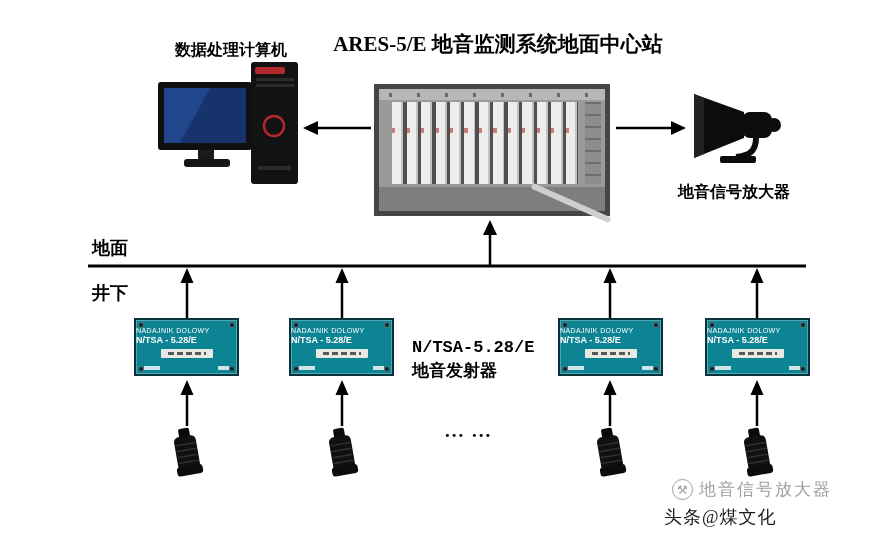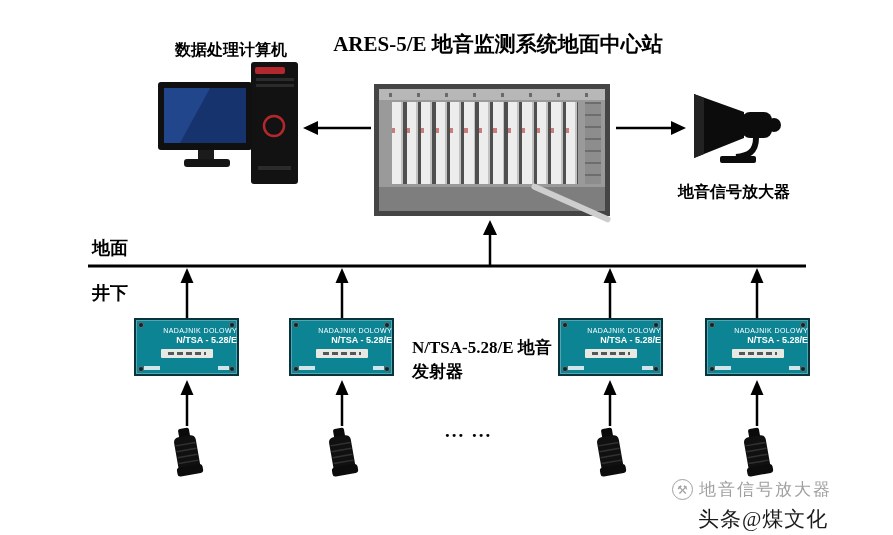--- a/index.html
+++ b/index.html
@@ -26,21 +26,21 @@
   .rack-bottom { position:absolute; left:5px; right:5px; bottom:5px; height:24px; background:#7e7e7e; }
   .rack-cable { position:absolute; right:-4px; bottom:10px; width:86px; height:6px; background:#cecece; border-radius:3px; transform:rotate(24deg); }
 
   
   .computer { position:absolute; left:158px; top:58px; }
   .horn { position:absolute; left:690px; top:86px; }
 
   
   .tx-box { position:absolute; top:318px; width:105px; height:58px; background:#0d8494;
             border:2px solid #07343c; box-shadow:inset 0 0 0 1px rgba(255,255,255,.28);
-            text-align:right; font-family:"Liberation Sans","DejaVu Sans",sans-serif; }
+            text-align:left; font-family:"Liberation Sans","DejaVu Sans",sans-serif; }
   .screw { position:absolute; width:6px; height:6px; border-radius:50%; background:#042a30;
            box-shadow:inset 0 0 0 1px rgba(255,255,255,.35); }
   .screw.tl{ top:2px; left:2px; } .screw.tr{ top:2px; right:2px; }
   .screw.bl{ bottom:2px; left:2px; } .screw.br{ bottom:2px; right:2px; }
   .tx-line1 { margin-top:7px; font-size:7px; line-height:8px; color:#fff; letter-spacing:.4px; }
   .tx-line2 { font-size:9px; line-height:11px; font-weight:bold; color:#fff; }
   .tx-plate { width:52px; height:9px; background:#e9e9e4; margin:3px auto 0; border-radius:1px; position:relative; }
   .tx-plate::after { content:""; position:absolute; left:7px; right:7px; top:3px; height:3px;
             background:repeating-linear-gradient(90deg,#55585a 0 6px, transparent 6px 9px); }
   .tx-foot { position:absolute; bottom:4px; height:4px; background:rgba(255,255,255,.8); }
@@ -49,21 +49,21 @@
 
   .sensor { position:absolute; top:426px; }
 
   .ellipsis { position:absolute; left:445px; top:420px; font-size:19px; font-weight:bold; letter-spacing:2px; }
 
   
   .wm-inst { position:absolute; left:672px; top:478px; display:flex; align-items:center; gap:6px; color:#a0a0a0; }
   .wm-logo { width:21px; height:21px; border:1.5px solid #a0a0a0; border-radius:50%;
              display:flex; align-items:center; justify-content:center; font-size:12px; line-height:1; color:#a0a0a0; }
   .wm-inst-text { font-size:17px; letter-spacing:2px; }
-  .wm-src { position:absolute; left:698px; top:505px; font-size:21px; color:#1c1c1c; letter-spacing:1px; }
+  .wm-src { position:absolute; left:664px; top:505px; font-size:18px; color:#1c1c1c; letter-spacing:1px; }
 </style>
 </head>
 <body>
 
 <div class="canvas">
 
   <div class="lbl center" style="left:328px; top:30px; width:340px; font-size:21px;">ARES-5/E 地音监测系统地面中心站</div>
   <div class="lbl center" style="left:156px; top:40px; width:150px;">数据处理计算机</div>
   <div class="lbl center" style="left:638px; top:182px; width:152px;text-align:right;">地音信号放大器</div>
 
@@ -196,21 +196,21 @@
       <span class="screw tr"></span>
       <span class="screw bl"></span>
       <span class="screw br"></span>
     <div class="tx-line1">NADAJNIK DOLOWY</div>
     <div class="tx-line2">N/TSA - 5.28/E</div>
     <div class="tx-plate"></div>
     <div class="tx-foot l"></div>
     <div class="tx-foot r"></div>
   </div>
 
-  <div class="lbl" style="left:412px; top:336px; width:148px; font-size:17px; white-space:normal; line-height:1.4;">N/TSA-5.28/E 地音发射器</div>
+  <div class="lbl" style="left:412px; top:336px; width:148px; font-size:17px; white-space:normal; line-height:1.4;font-family:Liberation Mono, monospace;">N/TSA-5.28/E 地音发射器</div>
 
   <div class="sensor" style="left:164px;">
     <svg width="46" height="54" viewBox="0 0 46 54">
       <g transform="rotate(-10 23 27)">
         <rect x="18" y="2" width="11" height="12" rx="2" fill="#0a0a0a"></rect>
         <rect x="12" y="10" width="22" height="36" rx="5" fill="#101010"></rect>
         <rect x="10" y="40" width="26" height="9" rx="3" fill="#0c0c0c"></rect>
         <line x1="13" y1="18" x2="33" y2="18" stroke="#323232" stroke-width="1.5"></line>
         <line x1="13" y1="24" x2="33" y2="24" stroke="#323232" stroke-width="1.5"></line>
         <line x1="13" y1="30" x2="33" y2="30" stroke="#323232" stroke-width="1.5"></line>

